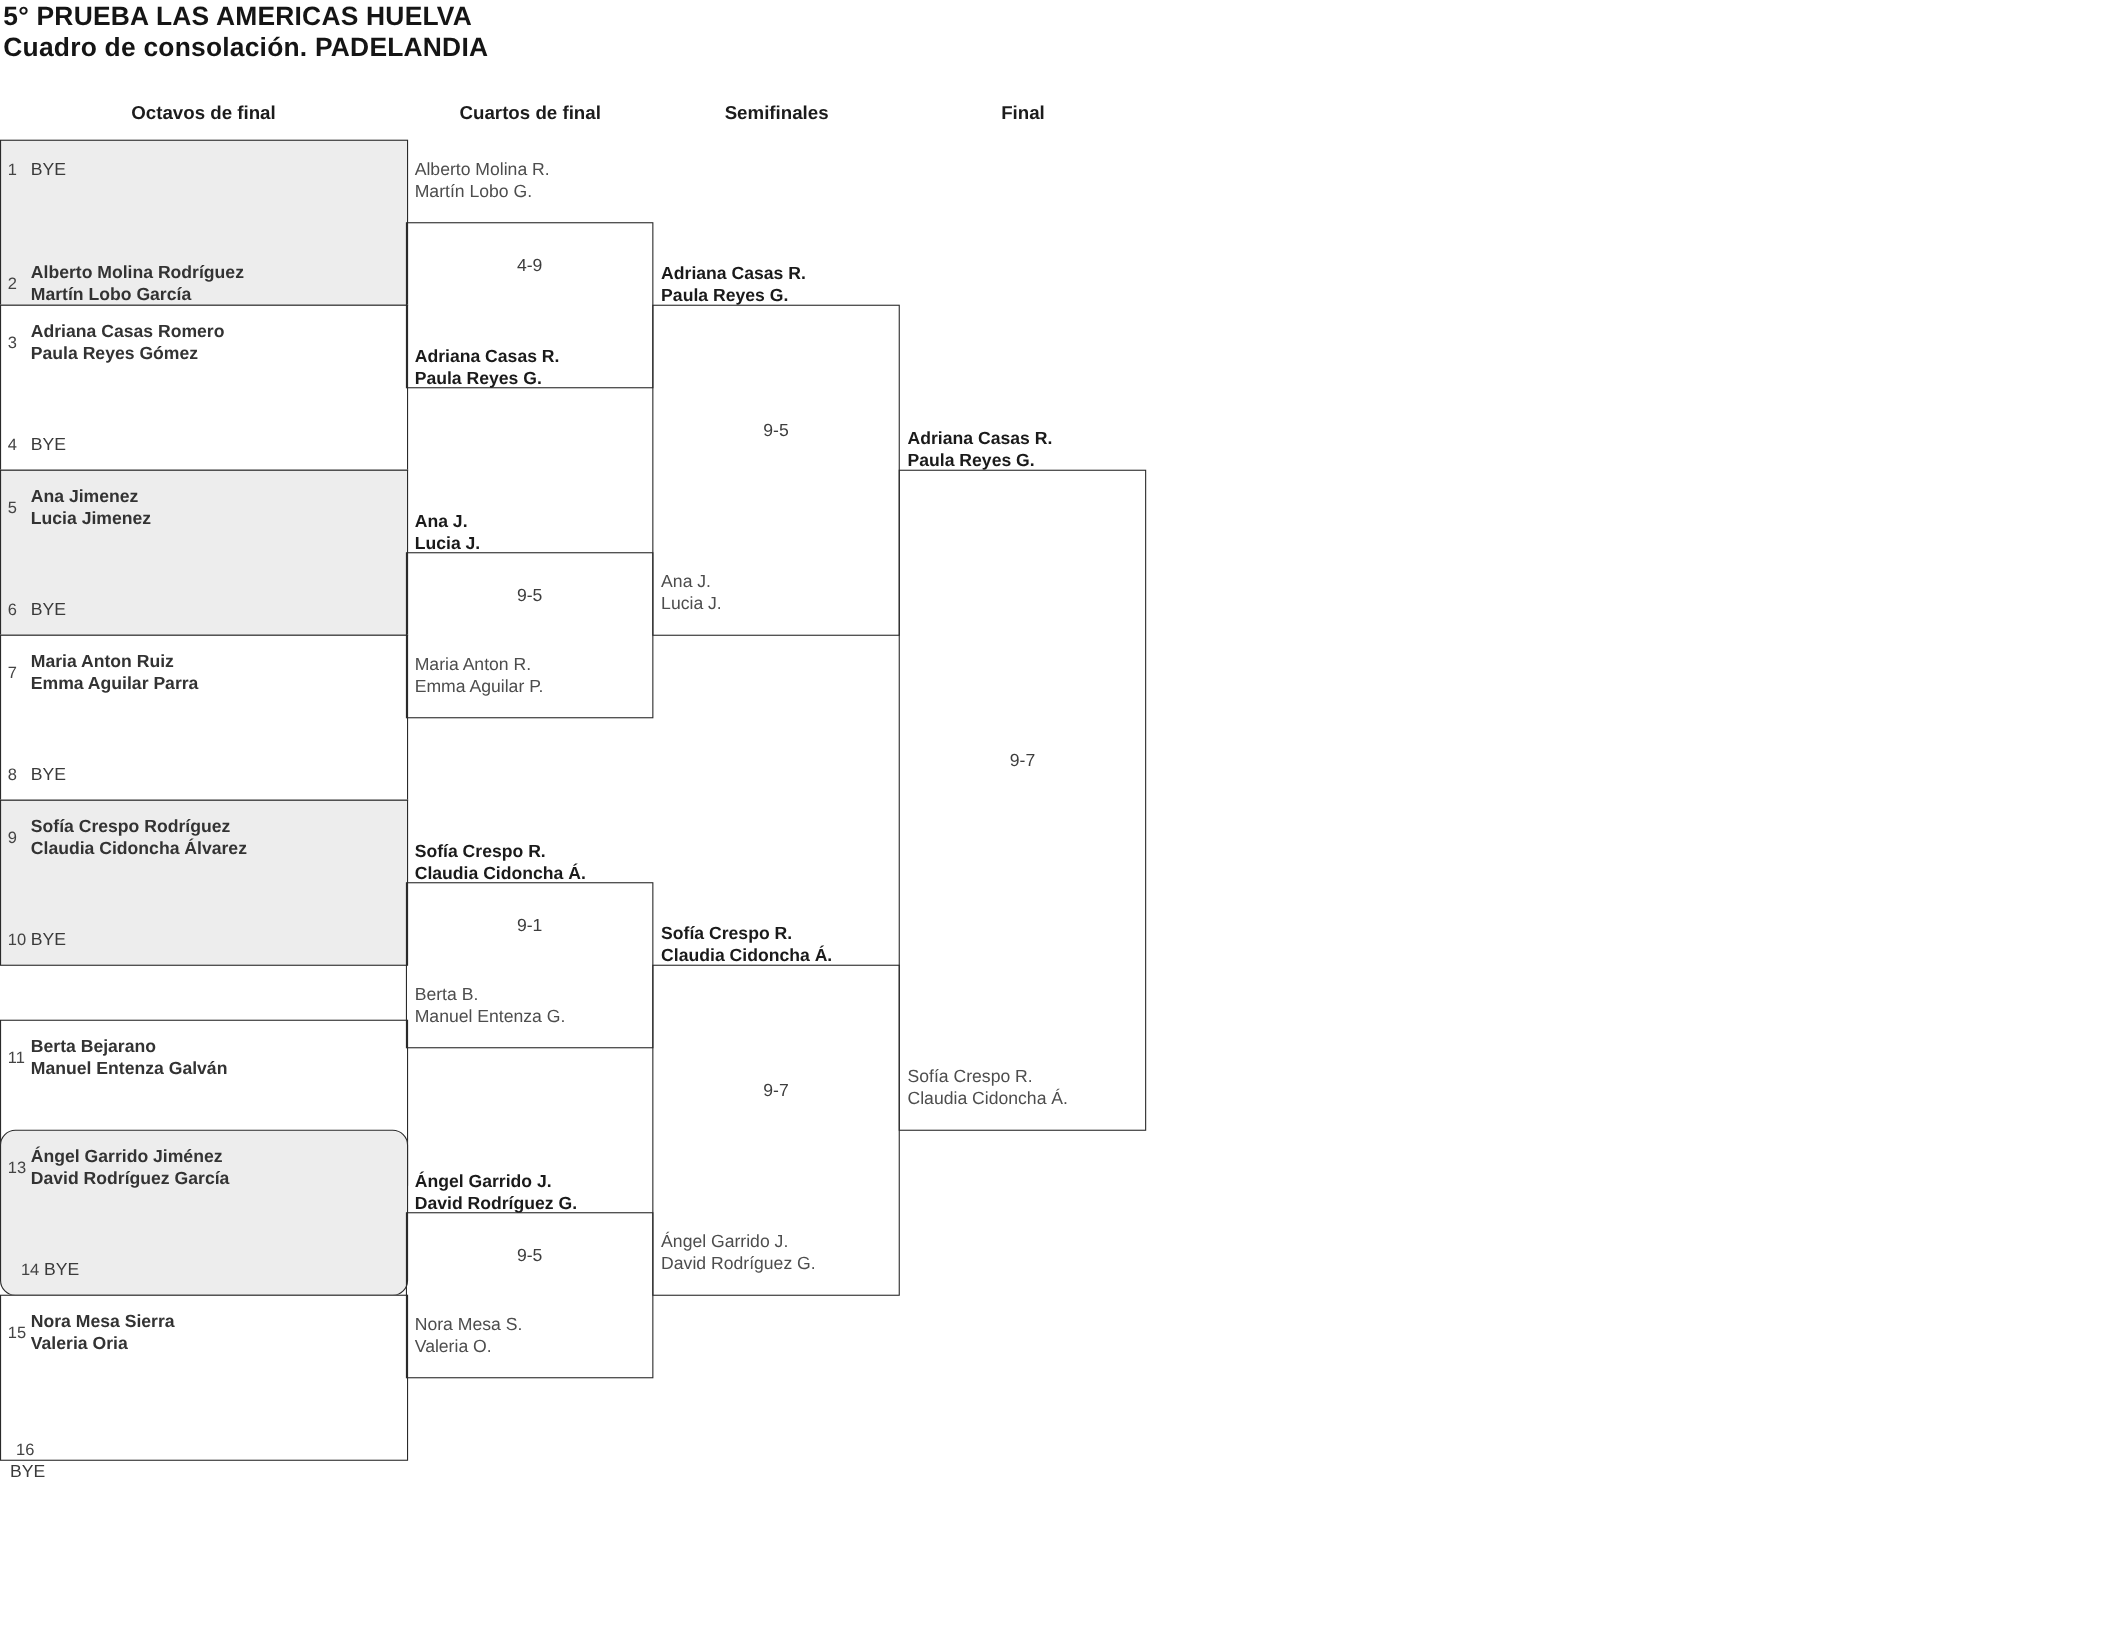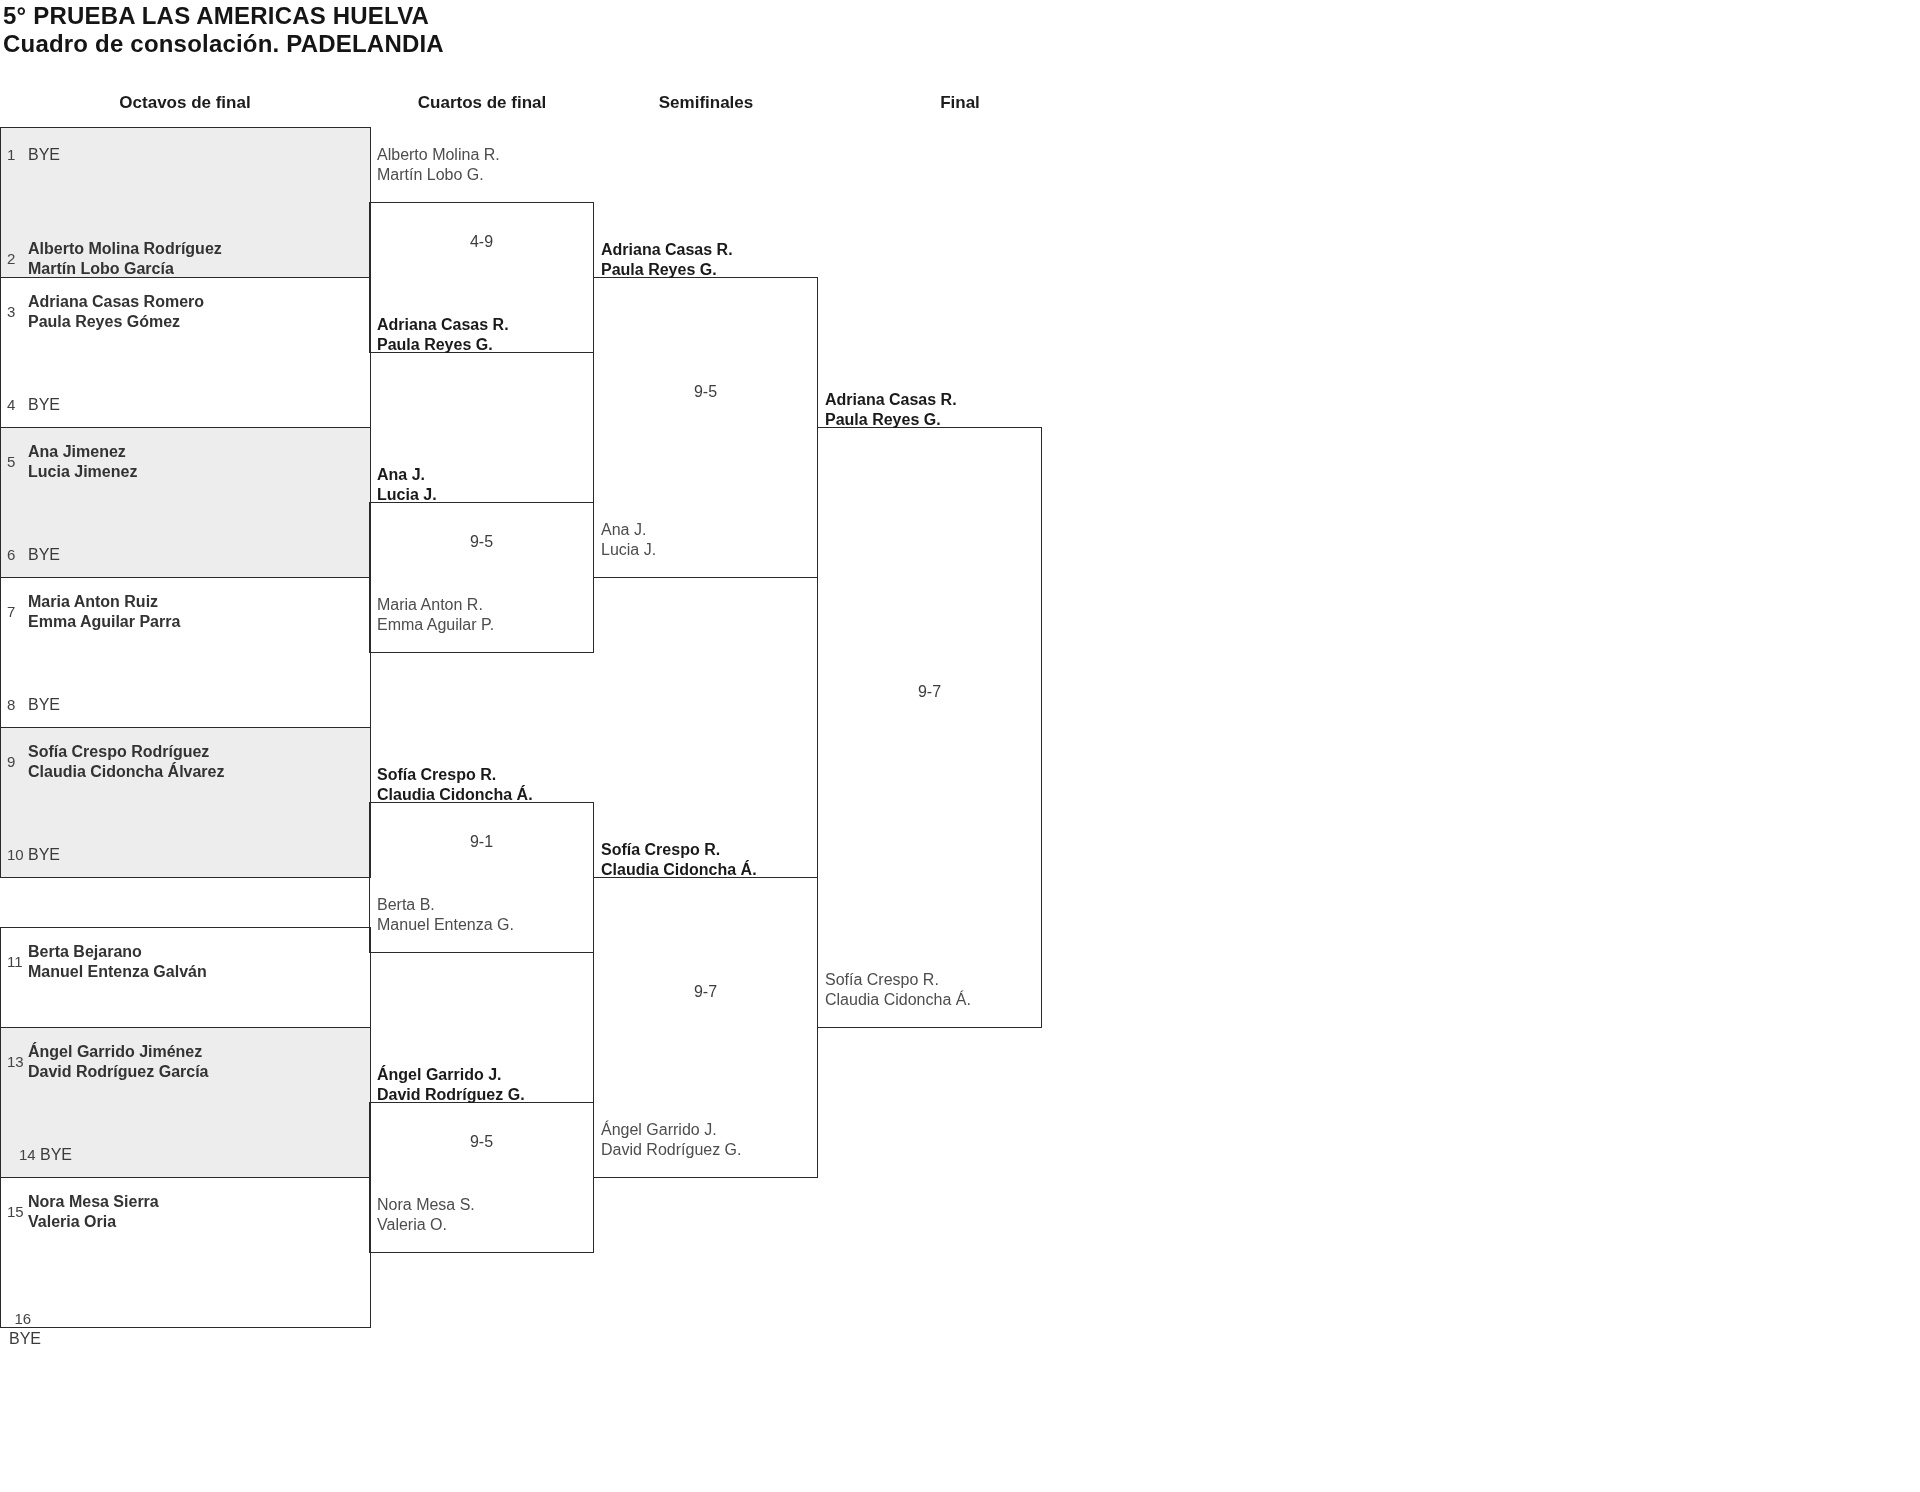--- a/index.html
+++ b/index.html
@@ -11,21 +11,21 @@
   .title{
     position:absolute;left:3px;top:2px;
     font-size:24px;font-weight:600;line-height:28px;color:#151515;
     letter-spacing:.2px;white-space:nowrap;
   }
   .logo{position:absolute;left:1686px;top:0;width:232px;height:66px;}
   .rh{
     position:absolute;top:93px;transform:translateX(-50%);
     font-size:17px;font-weight:600;color:#1c1c1c;white-space:nowrap;
   }
-  .rh0{left:185px}.rh1{left:482px}.rh2{left:706px}.rh3{left:960px}
+  .rh0{left:185px}.rh1{left:482px}.rh2{left:706px}.rh3{left:930px}
   .o-block{
     position:absolute;left:0;width:371px;height:151px;
     border:1px solid var(--line);box-sizing:border-box;background:#fff;
   }
   .o-block.shade{background:var(--shade);}
   .entry{position:absolute;left:6px;display:flex;align-items:center;}
   .entry .seed{
     width:19px;flex:none;font-size:15px;color:#444;
     text-align:left;line-height:20px;
   }
@@ -157,21 +157,21 @@
             <div class="line">Manuel Entenza Galván</div>
           </div>
         </div>
         <div class="entry bye" style="top: 117px;">
           <div class="seed">12</div>
           <div class="tlines">
             <div class="line">BYE</div>
           </div>
         </div>
       </div>
-      <div class="o-block shade" style="top: 1027px;">
+      <div class="o-block shade" style="top: 1027px; border-radius: 14px;">
         <div class="entry" style="top: 14px;">
           <div class="seed">13</div>
           <div class="tlines">
             <div class="line">Ángel Garrido Jiménez</div>
             <div class="line">David Rodríguez García</div>
           </div>
         </div>
         <div class="entry bye" style="top: 117px; margin-left: 12px;">
           <div class="seed">14</div>
           <div class="tlines">

